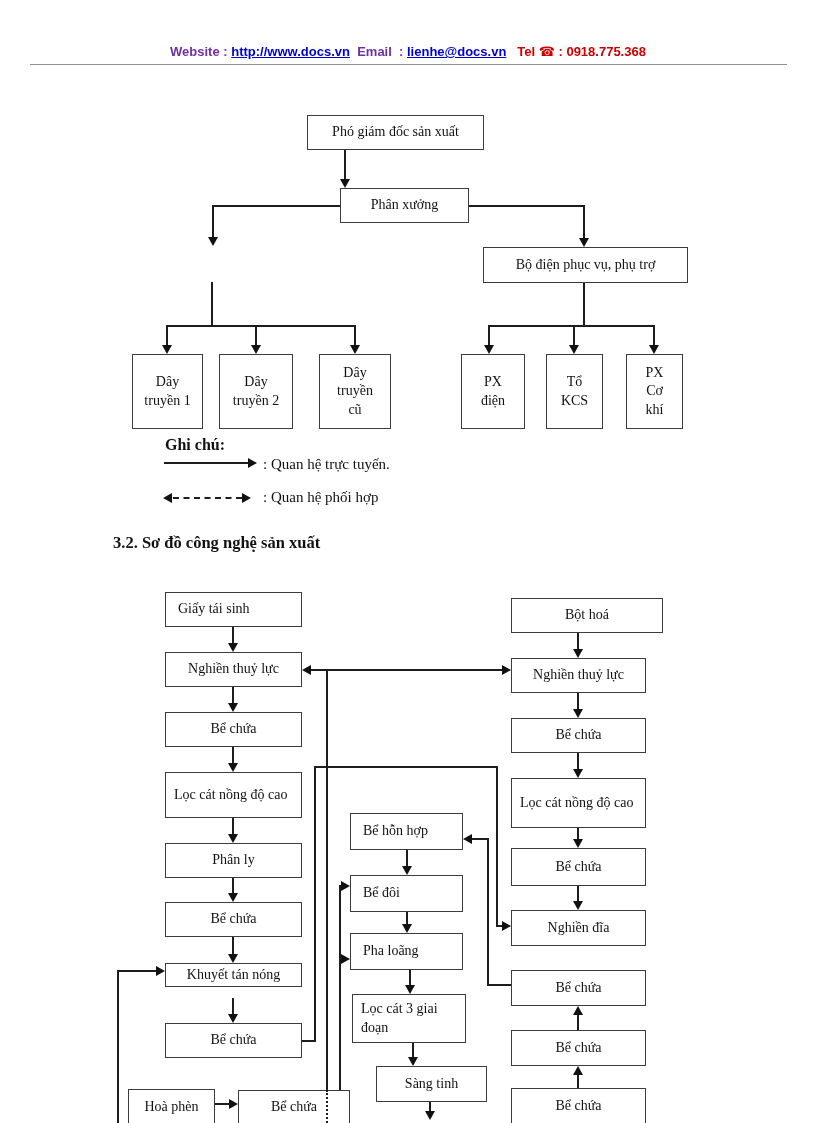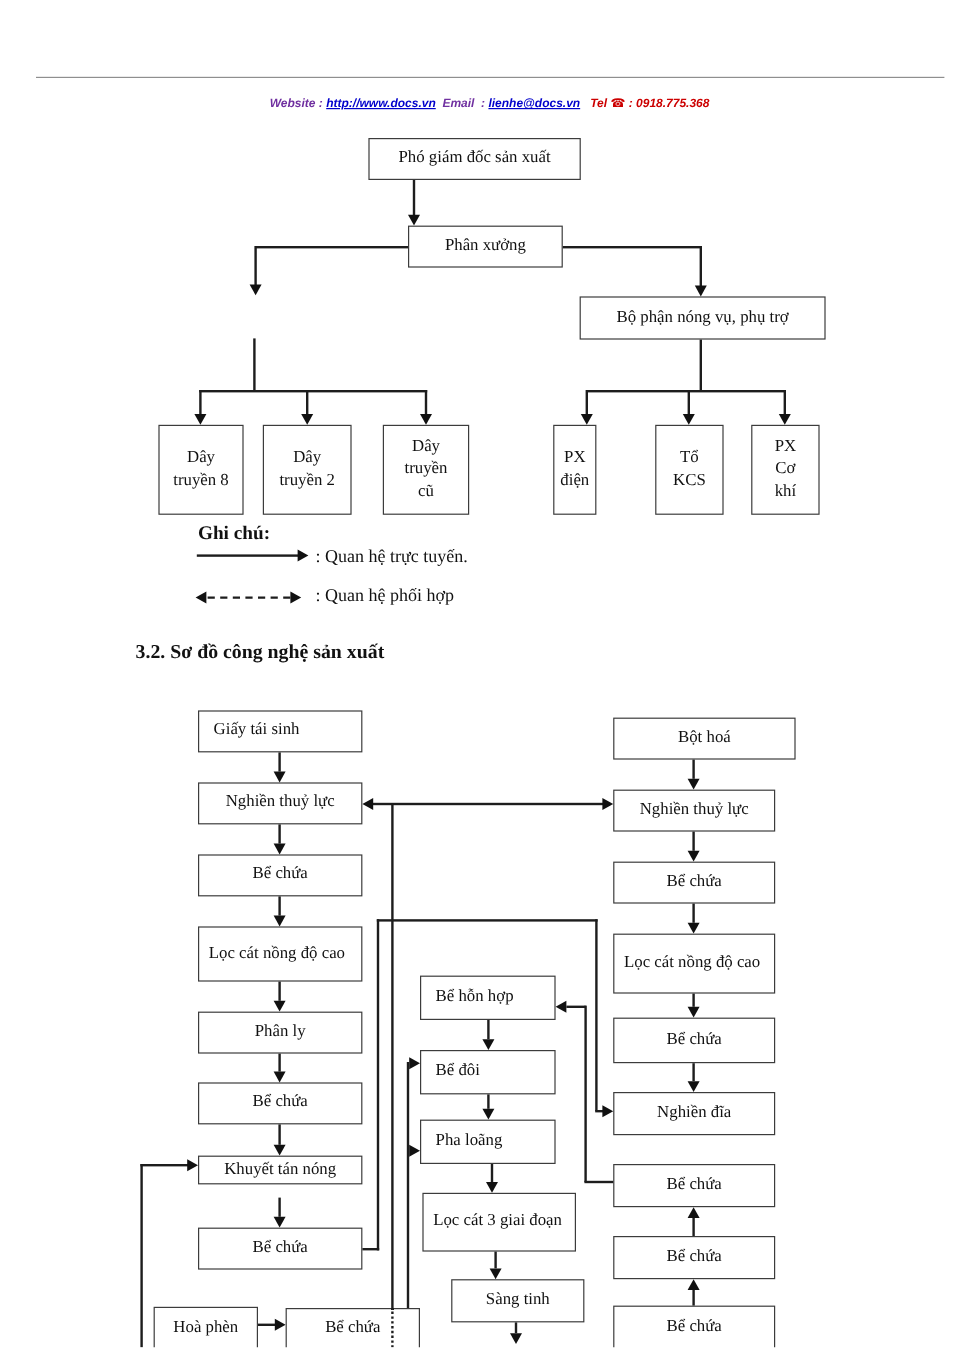--- a/index.html
+++ b/index.html
@@ -1,23 +1,23 @@
 <!DOCTYPE html>
 <html><head>
 <meta charset="utf-8">
 <style>
   html,body{margin:0;padding:0;background:#fff;}
   #page{position:relative;width:816px;height:1123px;background:#fff;overflow:hidden;
         font-family:"Liberation Serif","DejaVu Serif",serif;color:#111;}
   
   .header{position:absolute;top:44px;left:0;width:816px;display:flex;justify-content:center;
           align-items:baseline;font-family:"Liberation Sans","DejaVu Sans",sans-serif;
-          font-size:10px;font-weight:bold;font-style:italic;white-space:pre;}
+          font-size:13px;font-weight:bold;white-space:pre;}
   .h-purple{color:#7030a0;}
-  .h-link{color:#0000cc;text-decoration:underline;cursor:pointer;margin-top:37px;}
+  .h-link{color:#0000cc;text-decoration:underline;cursor:pointer;}
   .h-red{color:#cc0000;}
   .hr-line{position:absolute;left:30px;top:64px;width:757px;height:1px;background:#8f8f8f;}
   
   .box{position:absolute;border:1.6px solid #3c3c3c;background:#fff;box-sizing:border-box;
        display:flex;align-items:center;justify-content:center;text-align:center;
        font-size:14px;line-height:1.3;padding:2px 6px;}
   .la{justify-content:flex-start;text-align:left;padding-left:12px;}
   .l2{justify-content:flex-start;text-align:left;padding:4px 8px;}
   
   .hl{position:absolute;height:2px;background:#1d1d1d;}
@@ -45,25 +45,25 @@
     <span class="h-purple">  Email  : </span>
     <a class="h-link">lienhe@docs.vn</a>
     <span class="h-red">   Tel </span>
     <span class="h-red">☎</span>
     <span class="h-red"> : 0918.775.368</span>
   </div>
   <div class="hr-line"></div>
 
   <div class="box" style="left:307px;top:115px;width:177px;height:35px">Phó giám đốc sản xuất</div>
   <div class="box" style="left:340px;top:188px;width:129px;height:35px">Phân xưởng</div>
-  <div class="box" style="left:483px;top:247px;width:205px;height:36px">Bộ phận nóng vụ, phụ trợ</div>
-  <div class="box" style="left:132px;top:354px;width:71px;height:75px;padding:2px 9px">Dây truyền 8</div>
+  <div class="box" style="left:483px;top:247px;width:205px;height:36px">Bộ điện phục vụ, phụ trợ</div>
+  <div class="box" style="left:132px;top:354px;width:71px;height:75px;padding:2px 9px">Dây truyền 1</div>
   <div class="box" style="left:219px;top:354px;width:74px;height:75px;padding:16px 10px">Dây truyền 2</div>
   <div class="box" style="left:319px;top:354px;width:72px;height:75px;padding:2px 9px">Dây truyền cũ</div>
-  <div class="box" style="left:461px;top:354px;width:36px;height:75px;padding:16px 10px">PX điện</div>
+  <div class="box" style="left:461px;top:354px;width:64px;height:75px;padding:16px 10px">PX điện</div>
   <div class="box" style="left:546px;top:354px;width:57px;height:75px;padding:2px 10px">Tổ KCS</div>
   <div class="box" style="left:626px;top:354px;width:57px;height:75px;padding:2px 10px">PX Cơ khí</div>
 
   <div class="vl" style="left:344px;top:150px;height:31px"></div>
   <div class="ah ah-d" style="left:340px;top:179px"></div>
   <div class="hl" style="left:213px;top:205px;width:127px"></div>
   <div class="vl" style="left:212px;top:205px;height:34px"></div>
   <div class="ah ah-d" style="left:208px;top:237px"></div>
   <div class="hl" style="left:469px;top:205px;width:116px"></div>
   <div class="vl" style="left:583px;top:205px;height:35px"></div>
@@ -103,21 +103,21 @@
   <div class="box" style="left:165px;top:843px;width:137px;height:35px">Phân ly</div>
   <div class="box" style="left:165px;top:902px;width:137px;height:35px">Bể chứa</div>
   <div class="box" style="left:165px;top:963px;width:137px;height:24px">Khuyết tán nóng</div>
   <div class="box" style="left:165px;top:1023px;width:137px;height:35px">Bể chứa</div>
   <div class="box" style="left:128px;top:1089px;width:87px;height:36px">Hoà phèn</div>
   <div class="box" style="left:238px;top:1090px;width:112px;height:35px">Bể chứa</div>
 
   <div class="box la" style="left:350px;top:813px;width:113px;height:37px">Bể hỗn hợp</div>
   <div class="box la" style="left:350px;top:875px;width:113px;height:37px">Bể đôi</div>
   <div class="box la" style="left:350px;top:933px;width:113px;height:37px">Pha loãng</div>
-  <div class="box l2" style="left:352px;top:994px;width:128px;height:49px">Lọc cát 3 giai đoạn</div>
+  <div class="box l2" style="left:352px;top:994px;width:114px;height:49px">Lọc cát 3 giai đoạn</div>
   <div class="box" style="left:376px;top:1066px;width:111px;height:36px">Sàng tinh</div>
 
   <div class="box" style="left:511px;top:598px;width:152px;height:35px">Bột hoá</div>
   <div class="box" style="left:511px;top:658px;width:135px;height:35px">Nghiền thuỷ lực</div>
   <div class="box" style="left:511px;top:718px;width:135px;height:35px">Bể chứa</div>
   <div class="box l2" style="left:511px;top:778px;width:135px;height:50px">Lọc cát nồng độ cao</div>
   <div class="box" style="left:511px;top:848px;width:135px;height:38px">Bể chứa</div>
   <div class="box" style="left:511px;top:910px;width:135px;height:36px">Nghiền đĩa</div>
   <div class="box" style="left:511px;top:970px;width:135px;height:36px">Bể chứa</div>
   <div class="box" style="left:511px;top:1030px;width:135px;height:36px">Bể chứa</div>

